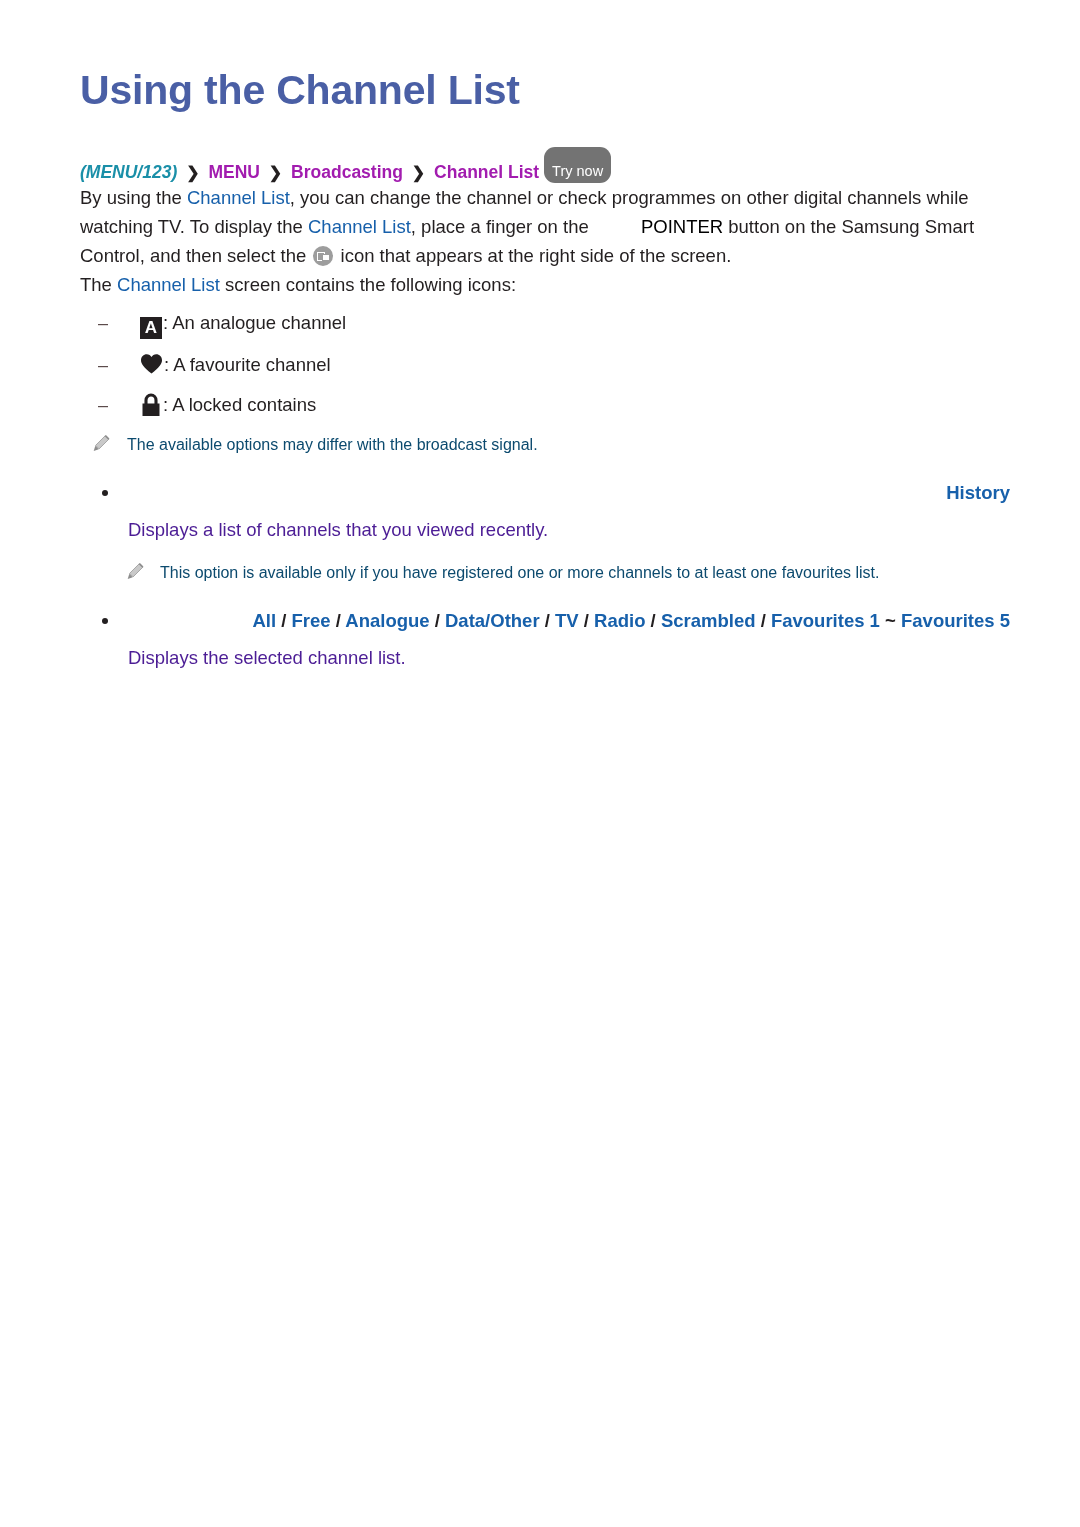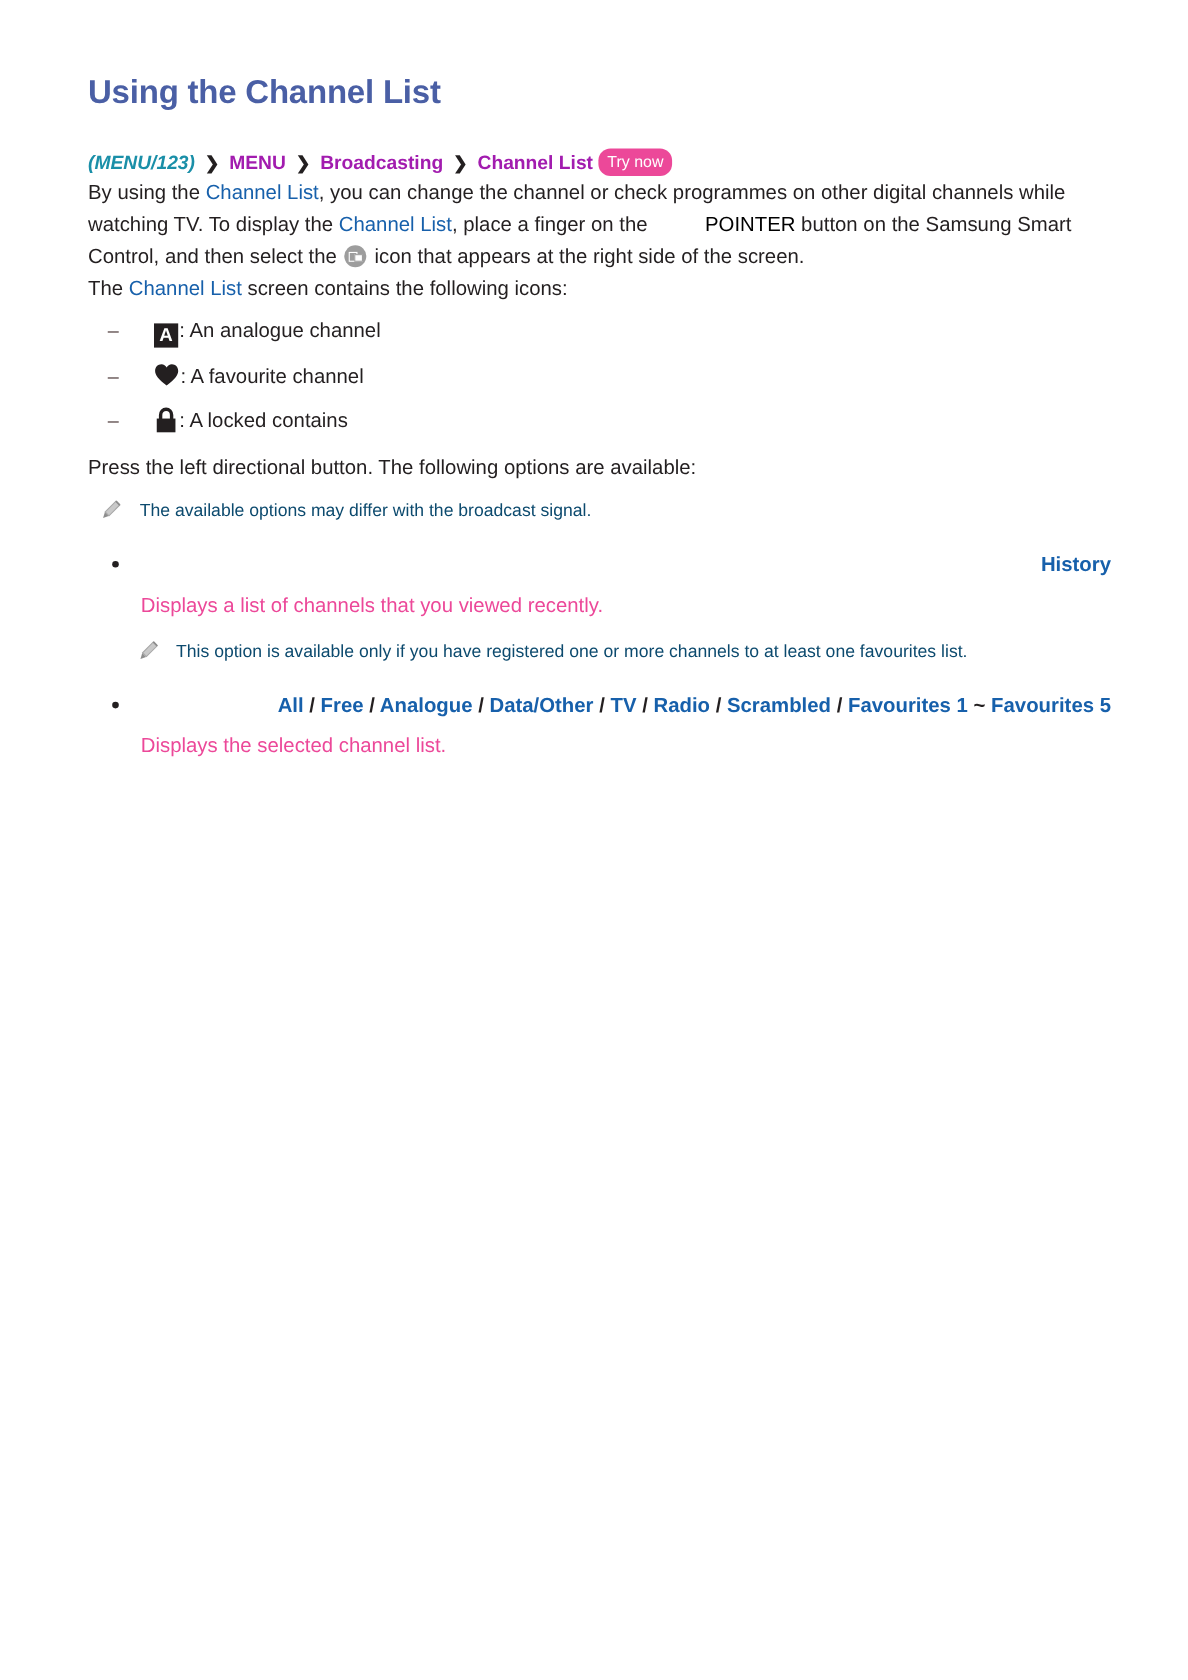--- a/index.html
+++ b/index.html
@@ -24,21 +24,21 @@
   }
   .content {
     position: absolute;
     left: 80px;
     top: 0;
     width: 930px;
   }
 
   
   .page-title {
-    font-size: 30px;
+    font-size: 41px;
     font-weight: bold;
     color: #4a5fa5;
     letter-spacing: -0.2px;
     margin: 0;
     padding-top: 68px;
     line-height: 1.1;
   }
 
   
   .breadcrumb {
@@ -51,24 +51,24 @@
   .bc-menu123 { color: #1a8fa8; font-style: italic; }
   .bc-blue { color: #a21caf; }
   .bc-sep {
     color: #231f20;
     font-weight: bold;
     padding: 0 4px;
     font-size: 16px;
   }
   .try-now {
     display: inline-block;
-    background: #ec4899;
+    background: #737373;
     color: #ffffff;
     border-radius: 11px;
-    padding: 4px 8px 3px 8px;
+    padding: 15px 8px 3px 8px;
     font-size: 14.5px;
     font-weight: normal;
     line-height: 1.25;
     vertical-align: 2px;
     margin-left: 5px;
   }
 
   
   p.body {
     font-size: 18.5px;
@@ -212,21 +212,21 @@
     height: 6px;
     margin-top: 10px;
     border-radius: 50%;
     background: #231f20;
   }
   .opt-desc {
     padding-left: 48px;
     margin-top: 10px;
     font-size: 18.5px;
     line-height: 28px;
-    color: #ec4899;
+    color: #4c1d95;
   }
   .slash {
     color: #231f20;
     font-weight: bold;
   }
   .tilde { color: #231f20; font-weight: bold; }
 </style>
 </head>
 <body>
 
@@ -270,21 +270,20 @@
         <span class="icon-slot icon-lock">
           <svg width="22" height="24" viewBox="0 0 22 24" aria-hidden="true">
             <path d="M6 11 V7.3 C6 4.4 8.2 2 11 2 C13.8 2 16 4.4 16 7.3 V11" fill="none" stroke="#231f20" stroke-width="3.1"></path>
             <rect x="2.5" y="10.5" width="17" height="12.5" fill="#231f20"></rect>
           </svg>
         </span><span>: A locked contains</span>
       </li>
 
     </ul>
 
-    <p class="body" style="margin-top:14px;">Press the left directional button. The following options are available:</p>
 
     <div class="note">
       <span class="pencil">
         <svg width="19" height="19" viewBox="0 0 19 19" aria-hidden="true">
           <path d="M13.4 1.6 L16.9 5.1 L7.1 14.9 L3.6 11.4 Z" fill="#c9c9c9" stroke="#a8a8a8" stroke-width="1"></path>
           <path d="M3.3 11.7 L6.8 15.2 L1.7 17 Z" fill="#8d8d8d"></path>
           <path d="M13.4 1.6 L16.9 5.1" stroke="#8d8d8d" stroke-width="1.6"></path>
         </svg>
       </span>
       <span>The available options may differ with the broadcast signal.</span>

